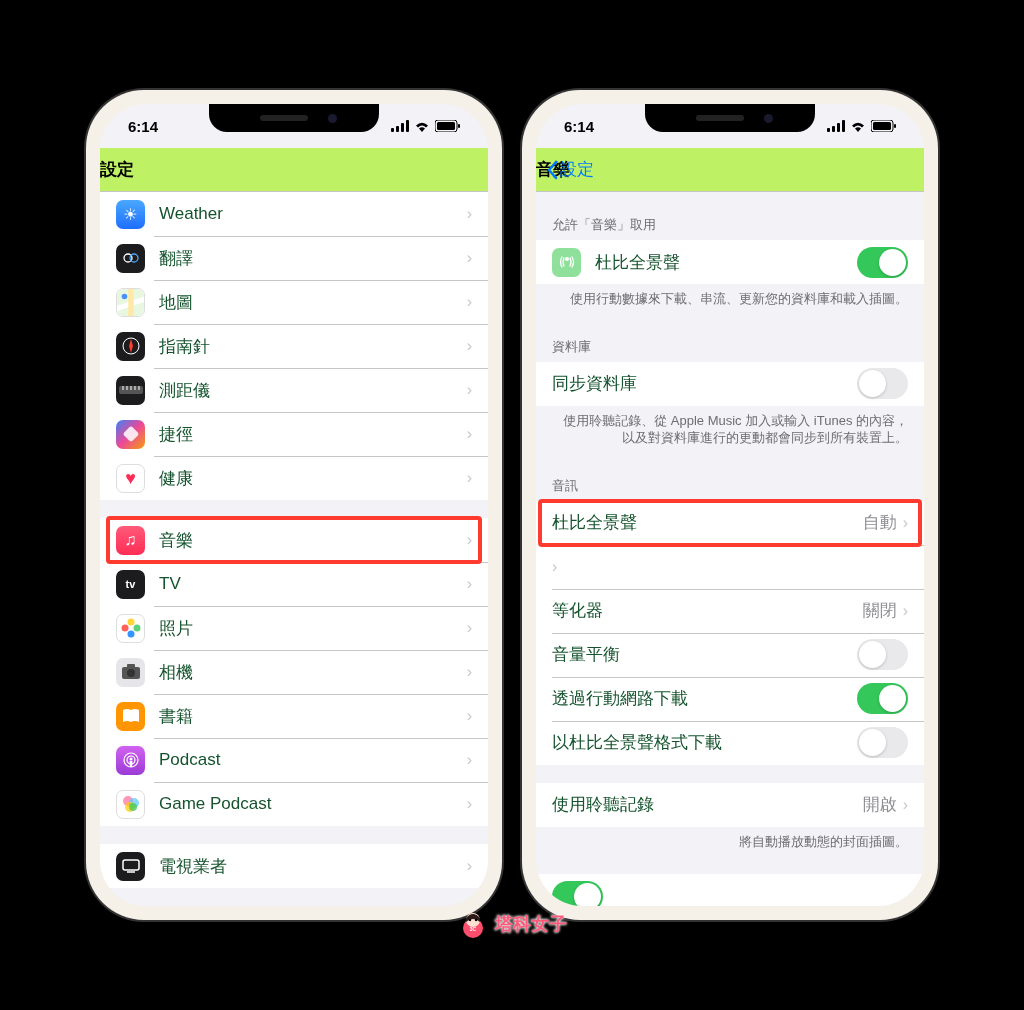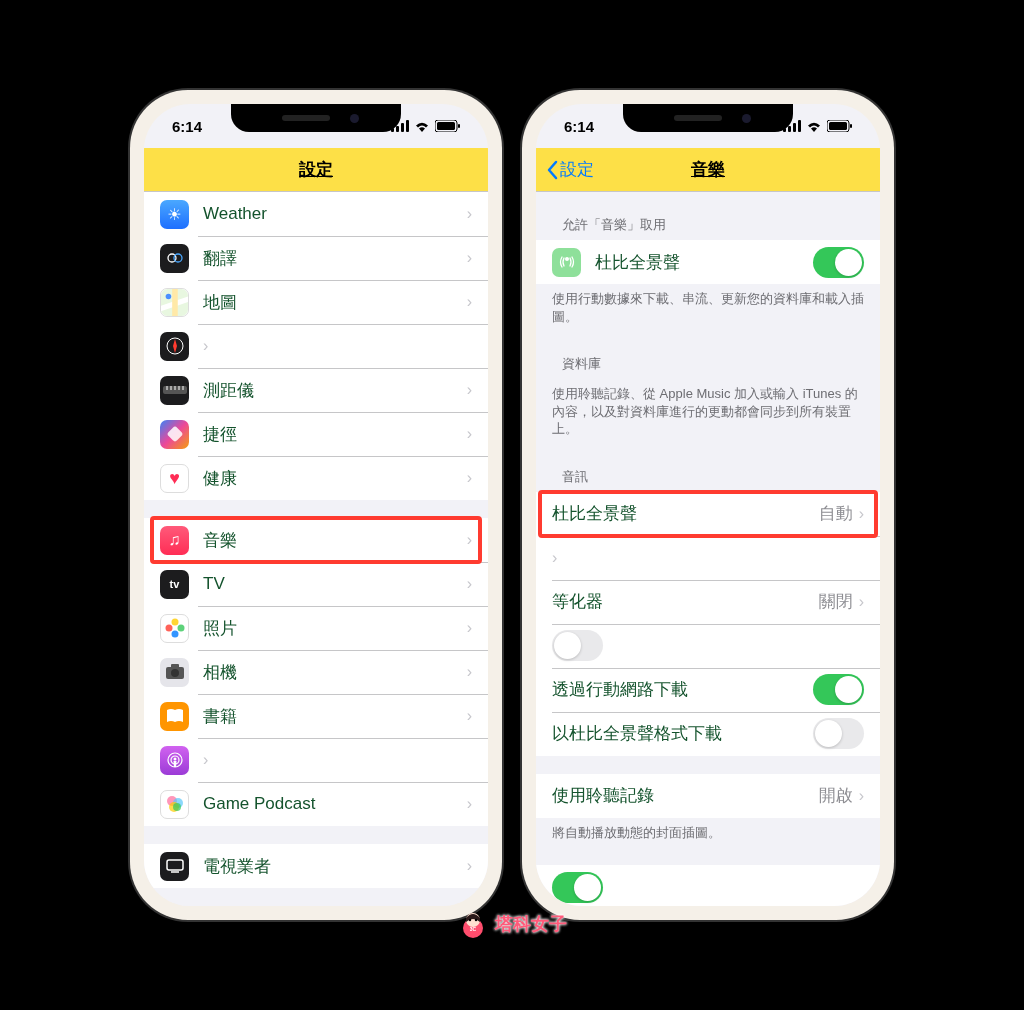--- a/index.html
+++ b/index.html
@@ -8,21 +8,21 @@
   width: 1024px;
   height: 1010px;
   font-family: -apple-system, "Helvetica Neue", Arial, sans-serif;
   display: flex;
   justify-content: center;
   align-items: center;
   gap: 20px;
   position: relative;
 }
 .phone {
-  width: 372px;
+  width: 416px;
   height: 830px;
   background: #f5f0e8;
   border-radius: 58px;
   padding: 14px;
   box-shadow: 0 0 0 2px #333;
   position: relative;
 }
 .screen {
   width: 100%;
   height: 100%;
@@ -75,25 +75,24 @@
 .status-icons {
   display: flex;
   gap: 5px;
   align-items: center;
 }
 .signal svg, .wifi svg, .battery svg { display: block; }
 .nav-bar {
   height: 44px;
   display: flex;
   align-items: center;
-  justify-content: center;
+  justify-content: flex-start;
   position: relative;
   border-bottom: 0.5px solid #c6c6c8;
-  background: #fde047;
-  text-decoration: underline;
+  background: #bef264;
 }
 .nav-title {
   font-size: 17px;
   font-weight: 600;
   color: #000;
 }
 .nav-back {
   position: absolute;
   left: 10px;
   display: flex;
@@ -107,27 +106,28 @@
   overflow-y: hidden;
   background: #f2f2f7;
 }
 .section {
   margin-top: 18px;
 }
 .section.first { margin-top: 0; }
 .section-header {
   font-size: 13px;
   color: #6d6d72;
-  padding: 6px 16px 6px 26px;
+  padding: 6px 16px 6px 16px;
 }
 .section-footer {
   font-size: 13px;
   color: #6d6d72;
   padding: 6px 16px;
   line-height: 1.35;
+  text-align: right;
 }
 .group {
   background: #fff;
 }
 .row {
   display: flex;
   align-items: center;
   min-height: 44px;
   padding: 6px 16px 6px 16px;
   position: relative;
@@ -302,20 +302,21 @@
               <span class="row-label">地圖</span>
               <span class="chevron">›</span>
             </div>
         <div class="row">
               <div class="app-icon ic-compass">
                 <svg width="20" height="20" viewBox="0 0 20 20">
                   <circle cx="10" cy="10" r="8" fill="none" stroke="#fff" stroke-width="1"></circle>
                   <path d="M10 3 L12 10 L10 17 L8 10 Z" fill="#ff3b30"></path>
                 </svg>
               </div>
+              <span class="row-label">指南針</span>
               <span class="chevron">›</span>
             </div>
         <div class="row">
               <div class="app-icon ic-measure">
                 <svg width="24" height="12" viewBox="0 0 24 12">
                   <rect x="0" y="2" width="24" height="8" rx="2" fill="#555"></rect>
                   <line x1="4" y1="2" x2="4" y2="6" stroke="#fff"></line>
                   <line x1="8" y1="2" x2="8" y2="6" stroke="#fff"></line>
                   <line x1="12" y1="2" x2="12" y2="6" stroke="#fff"></line>
                   <line x1="16" y1="2" x2="16" y2="6" stroke="#fff"></line>
@@ -391,20 +392,21 @@
             </div>
         <div class="row">
               <div class="app-icon ic-podcast">
                 <svg width="18" height="18" viewBox="0 0 18 18">
                   <circle cx="9" cy="9" r="7" fill="none" stroke="#fff" stroke-width="1.2"></circle>
                   <circle cx="9" cy="9" r="4" fill="none" stroke="#fff" stroke-width="1.2"></circle>
                   <circle cx="9" cy="8" r="1.5" fill="#fff"></circle>
                   <path d="M7.5 10 L10.5 10 L10 16 L8 16 Z" fill="#fff"></path>
                 </svg>
               </div>
+              <span class="row-label">Podcast</span>
               <span class="chevron">›</span>
             </div>
         <div class="row">
               <div class="app-icon ic-gamecenter">
                 <svg width="22" height="22" viewBox="0 0 22 22">
                   <circle cx="8" cy="8" r="5" fill="#ff6b9d" opacity="0.7"></circle>
                   <circle cx="14" cy="10" r="5" fill="#5ac8fa" opacity="0.7"></circle>
                   <circle cx="10" cy="14" r="5" fill="#ffcc00" opacity="0.7"></circle>
                   <circle cx="13" cy="14" r="4" fill="#34c759" opacity="0.7"></circle>
                 </svg>
@@ -485,20 +487,26 @@
               </div>
               <span class="row-label">杜比全景聲</span>
               <div class="toggle on"></div>
             </div>
         </div>
         <div class="section-footer">使用行動數據來下載、串流、更新您的資料庫和載入插圖。</div>
       </div>
 
       <div class="section">
         <div class="section-header">資料庫</div>
+        <div class="group">
+          <div class="row no-icon">
+              <span class="row-label">同步資料庫</span>
+              <div class="toggle off"></div>
+            </div>
+        </div>
         <div class="section-footer">使用聆聽記錄、從 Apple Music 加入或輸入 iTunes 的內容，以及對資料庫進行的更動都會同步到所有裝置上。</div>
       </div>
 
       <div class="section">
         <div class="section-header">音訊</div>
         <div class="group" style="position:relative">
           <div class="row no-icon" style="position:relative">
               <span class="row-label">杜比全景聲</span>
               <span class="row-value">自動</span>
               <span class="chevron">›</span>
@@ -506,20 +514,21 @@
           </div>
           <div class="row no-icon">
               <span class="chevron">›</span>
             </div>
           <div class="row no-icon">
               <span class="row-label">等化器</span>
               <span class="row-value">關閉</span>
               <span class="chevron">›</span>
             </div>
           <div class="row no-icon">
+              <span class="row-label">音量平衡</span>
               <div class="toggle off"></div>
             </div>
           <div class="row no-icon">
               <span class="row-label">透過行動網路下載</span>
               <div class="toggle on"></div>
             </div>
           <div class="row no-icon">
               <span class="row-label">以杜比全景聲格式下載</span>
               <div class="toggle off"></div>
             </div>

